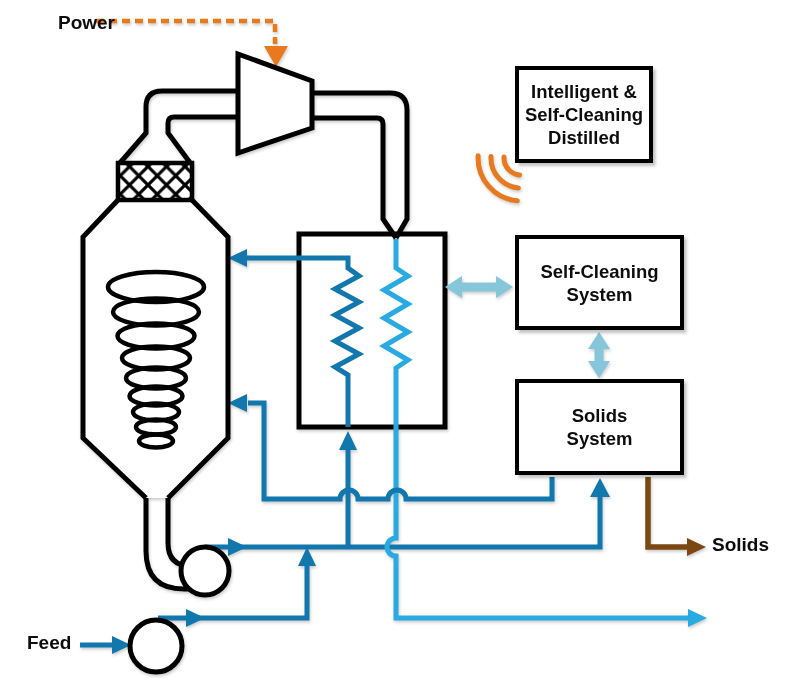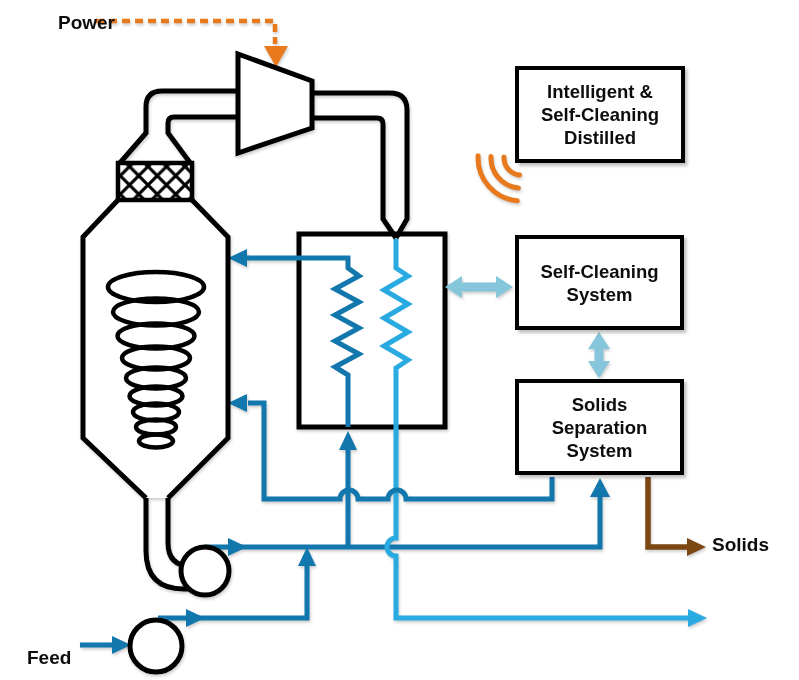--- a/index.html
+++ b/index.html
@@ -27,32 +27,32 @@
     position:absolute;
     background:#fff;
     border:4px solid var(--c-line-black);
     box-shadow:2.5px 3px 3px rgba(0,0,0,0.25);
     display:flex;flex-direction:column;justify-content:center;align-items:center;
     text-align:center;
     font-weight:bold;font-size:18.5px;line-height:23px;
     color:var(--c-text);
     box-sizing:border-box;
   }
-  .box-controls{left:515px;top:66px;width:170px;height:97px;}
+  .box-controls{left:515px;top:66px;width:138px;height:97px;}
   .box-selfcleaning{left:515px;top:235px;width:169px;height:95px;}
   .box-solidssep{left:515px;top:379px;width:169px;height:96px;}
   
   .lbl{
     position:absolute;
     font-weight:bold;font-size:19px;line-height:24px;
     color:var(--c-text);
     white-space:nowrap;
   }
   .lbl-power{left:18px;top:11px;margin-left:40px;}
-  .lbl-feed{left:27px;top:646px;}
+  .lbl-feed{left:27px;top:631px;}
   .lbl-solids{left:712px;top:533px;}
   .lbl-distilled{left:712px;top:591px;}
 </style>
 </head>
 <body>
 
 <div class="stage">
 
 <svg viewBox="0 0 799 680" width="799" height="680" xmlns="http://www.w3.org/2000/svg">
   <defs>
@@ -157,21 +157,20 @@
     <div>Intelligent &amp;</div>
     <div>Self-Cleaning</div>
     <div>Distilled</div>
   </div>
   <div class="box box-selfcleaning">
     <div>Self-Cleaning</div>
     <div>System</div>
   </div>
   <div class="box box-solidssep">
     <div>Solids</div>
-    <div>Separation</div>
     <div>System</div>
   </div>
 
   <div class="lbl lbl-power">Power</div>
   <div class="lbl lbl-feed">Feed</div>
   <div class="lbl lbl-solids">Solids</div>
 
 </div>
 
 </body></html>

